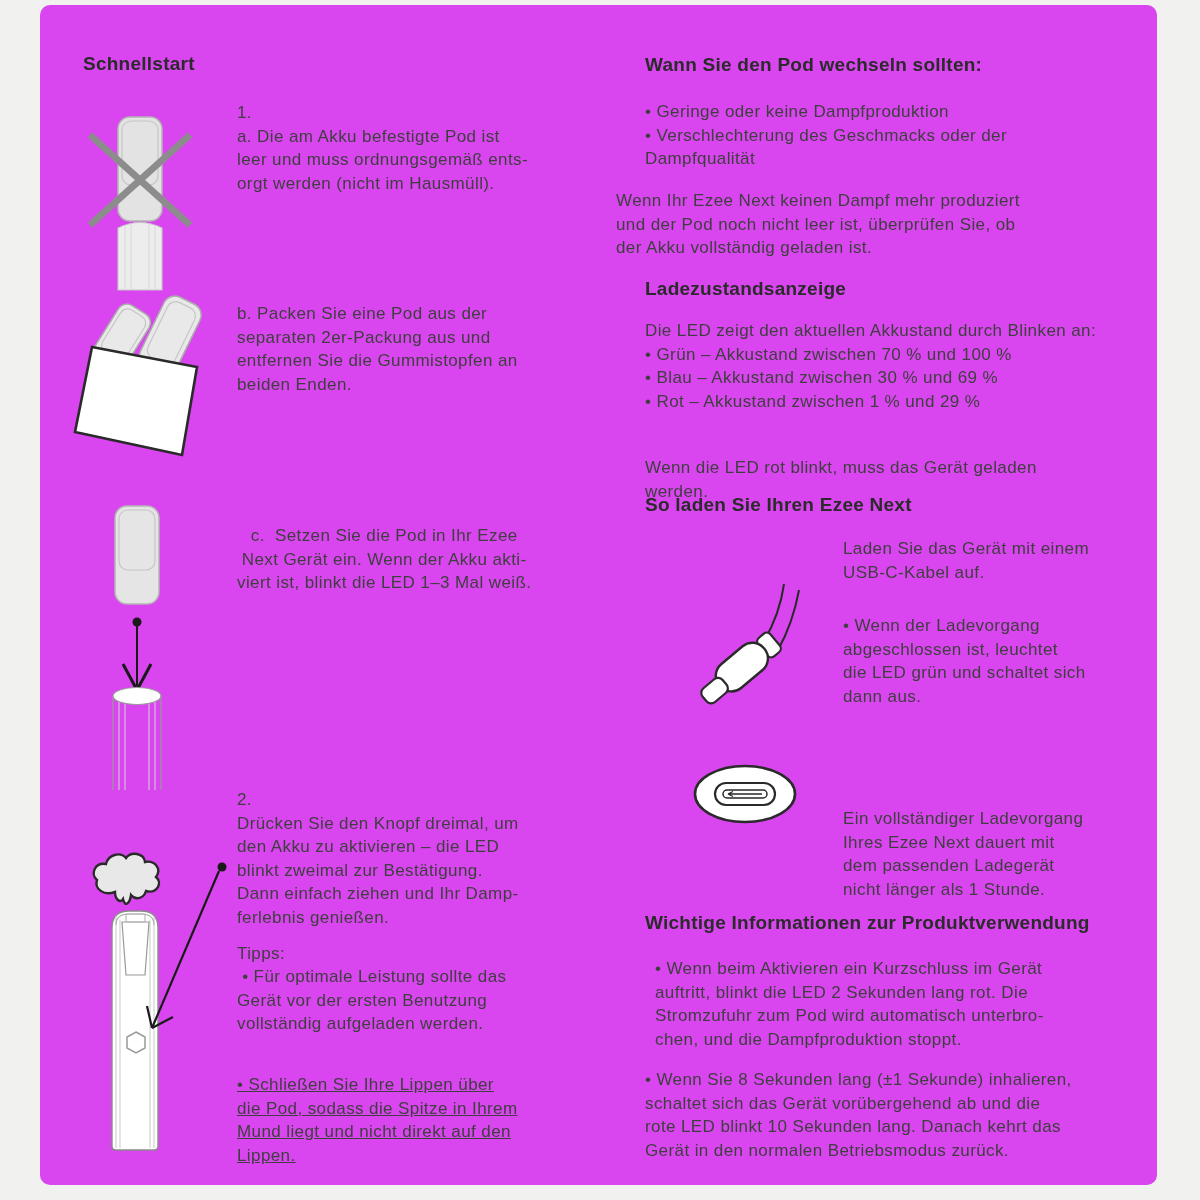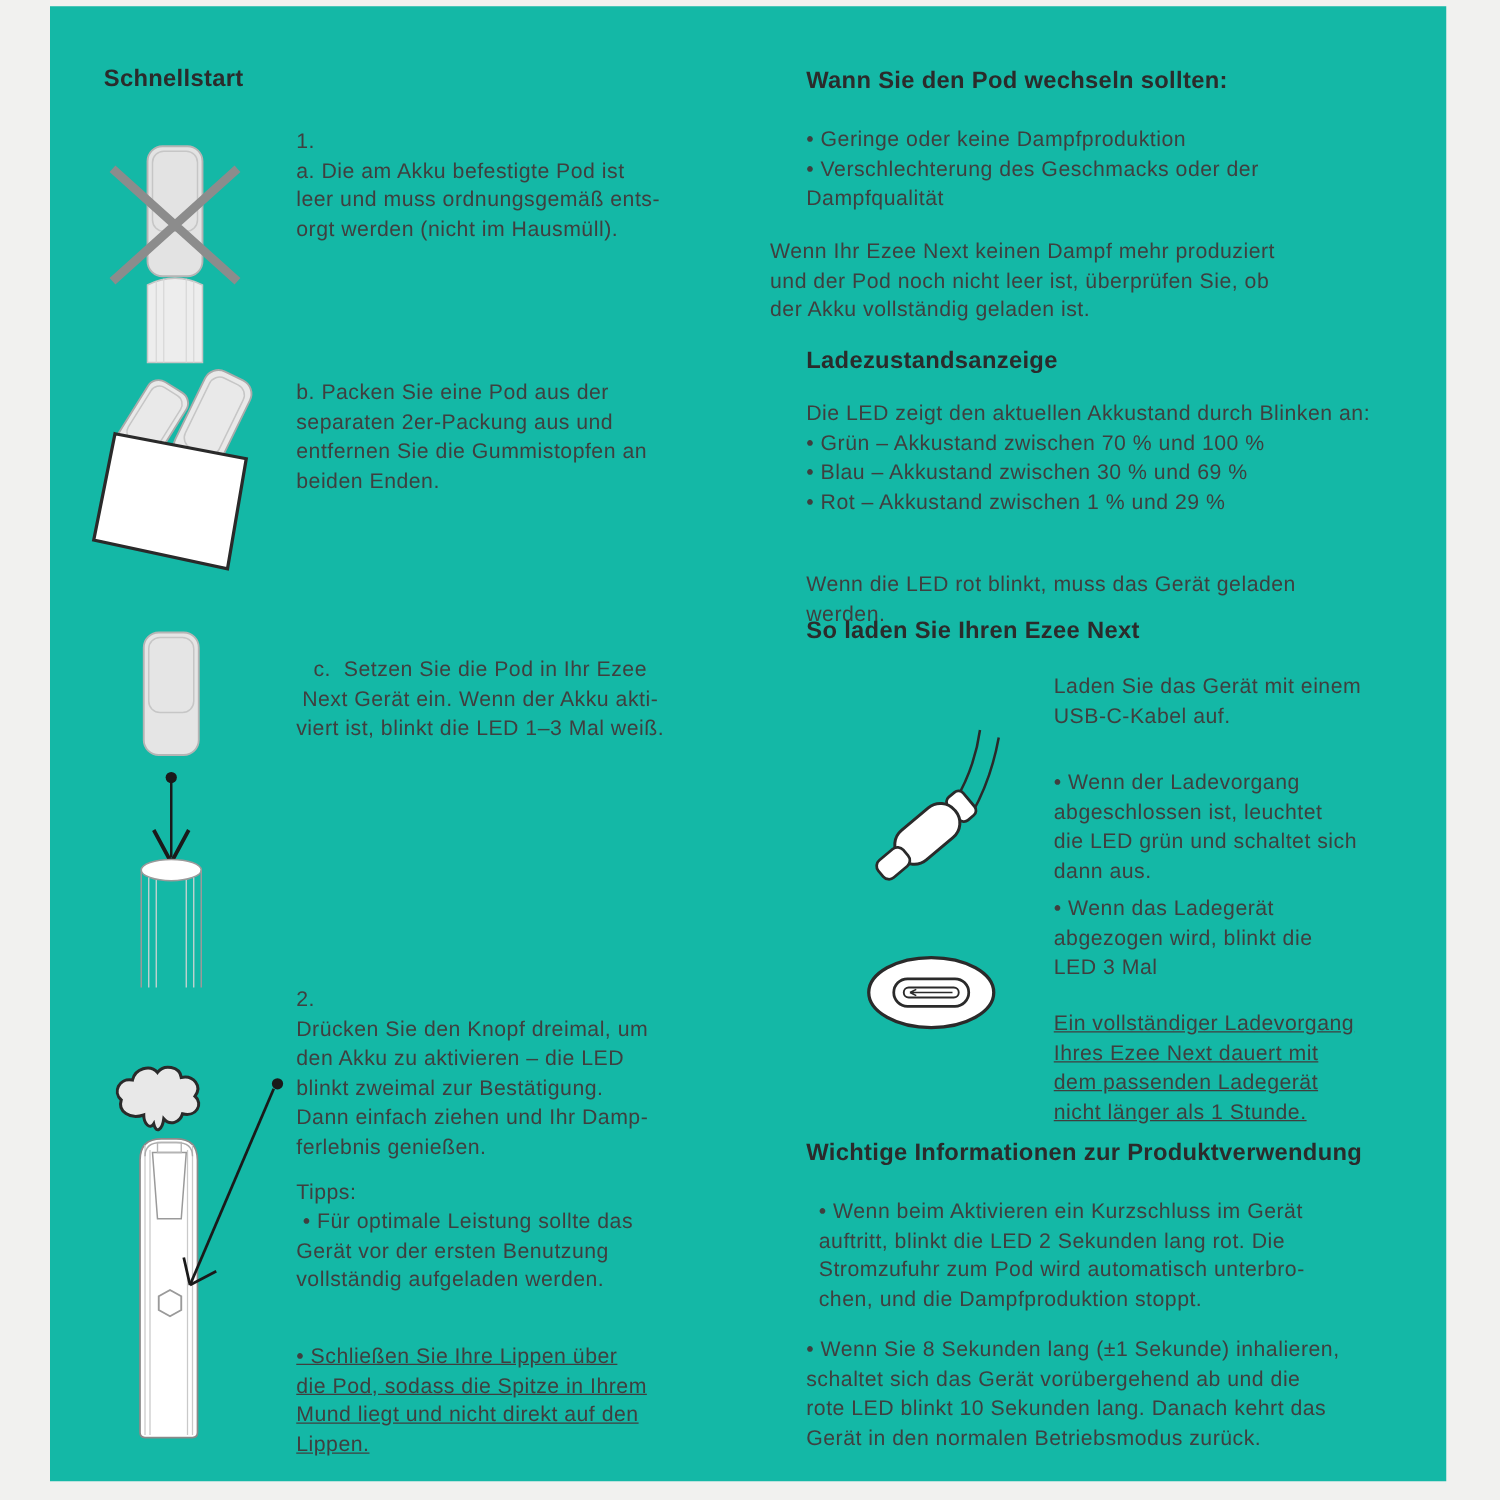--- a/index.html
+++ b/index.html
@@ -4,21 +4,22 @@
 <style>
   html,body{margin:0;padding:0;background:#e8e8e6;}
   .canvas{
     position:relative;width:1200px;height:1200px;
     background:#f1f1ef;overflow:hidden;
     font-family:"Liberation Sans", sans-serif;
     -webkit-font-smoothing:antialiased;
   }
   .page{
     position:absolute;left:40px;top:5px;width:1117px;height:1180px;
-    background:#14b8a6;
+    background:#d946ef;
+    border-radius:10px;
   }
   .abs{position:absolute;}
   .h{
     font-weight:bold;font-size:19px;color:#2b2b2b;letter-spacing:.25px;
     white-space:pre-wrap;
   }
   .txt{
     font-size:17px;line-height:23.5px;color:#3f3f3f;letter-spacing:.4px;
     white-space:pre-wrap;
   }
@@ -143,34 +144,31 @@
         </g>
       </svg>
     </div>
 
     <div class="abs txt" style="left:803px;top:532px;">Laden Sie das Gerät mit einem
 USB-C-Kabel auf.</div>
     <div class="abs txt" style="left:803px;top:609px;">• Wenn der Ladevorgang
 abgeschlossen ist, leuchtet
 die LED grün und schaltet sich
 dann aus.</div>
-    <div class="abs txt" style="left:803px;top:710px;">• Wenn das Ladegerät
-abgezogen wird, blinkt die
-LED 3 Mal</div>
 
     <div class="abs" style="left:652px;top:758px;">
       <svg width="106" height="62" viewBox="0 0 106 62">
         <ellipse cx="53" cy="31" rx="50" ry="28" fill="#ffffff" stroke="#2a2a2a" stroke-width="2.6"></ellipse>
         <rect x="23" y="20" width="60" height="22" rx="11" fill="#ffffff" stroke="#2a2a2a" stroke-width="2.2"></rect>
         <rect x="31" y="27" width="44" height="8" rx="4" fill="none" stroke="#2a2a2a" stroke-width="1.5"></rect>
         <path d="M36,31 L70,31 M36,31 L41,28.5 M36,31 L41,33.5" stroke="#2a2a2a" stroke-width="1.3" fill="none"></path>
       </svg>
     </div>
 
-    <div class="abs txt" style="left:803px;top:802px;text-decoration:underline;">Ein vollständiger Ladevorgang
+    <div class="abs txt" style="left:803px;top:802px;">Ein vollständiger Ladevorgang
 Ihres Ezee Next dauert mit
 dem passenden Ladegerät
 nicht länger als 1 Stunde.</div>
 
     <div class="abs h" style="left:605px;top:907px;">Wichtige Informationen zur Produktverwendung</div>
     <div class="abs txt" style="left:615px;top:952px;">• Wenn beim Aktivieren ein Kurzschluss im Gerät
 auftritt, blinkt die LED 2 Sekunden lang rot. Die
 Stromzufuhr zum Pod wird automatisch unterbro-
 chen, und die Dampfproduktion stoppt.</div>
     <div class="abs txt" style="left:605px;top:1063px;">• Wenn Sie 8 Sekunden lang (±1 Sekunde) inhalieren,

